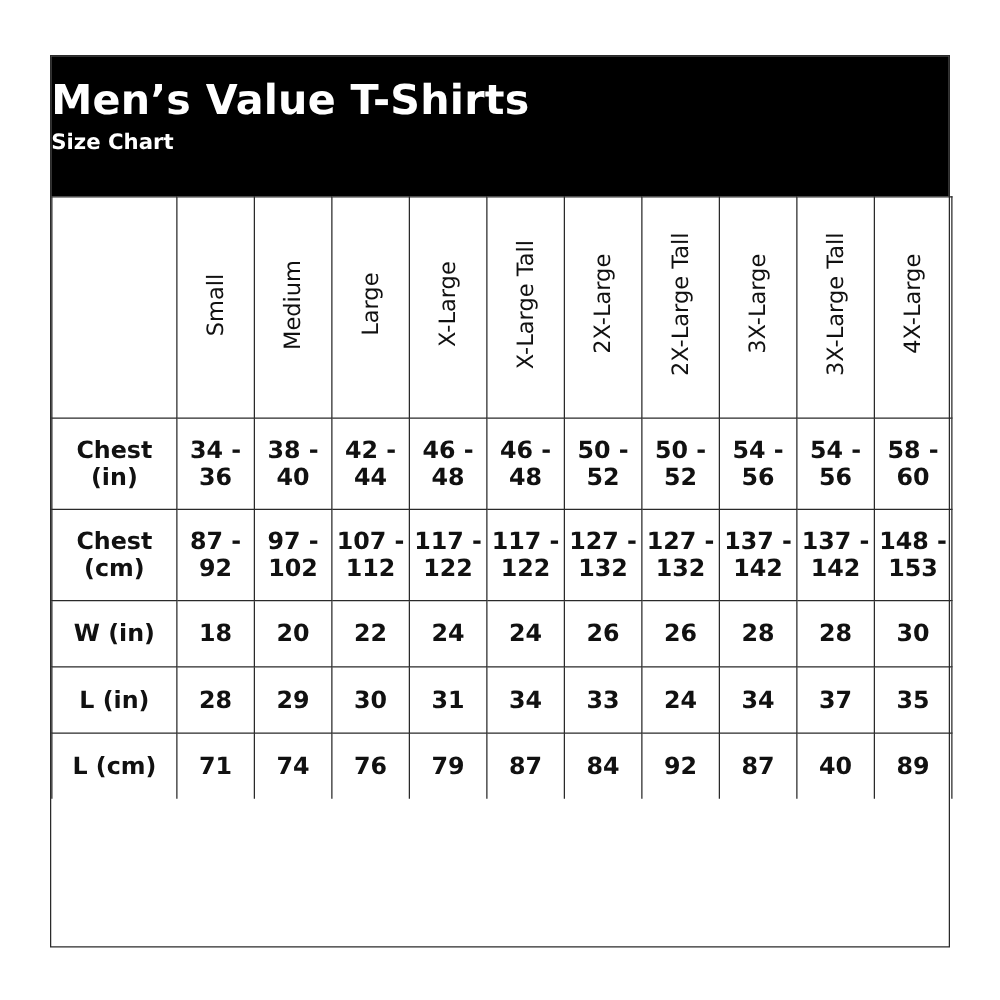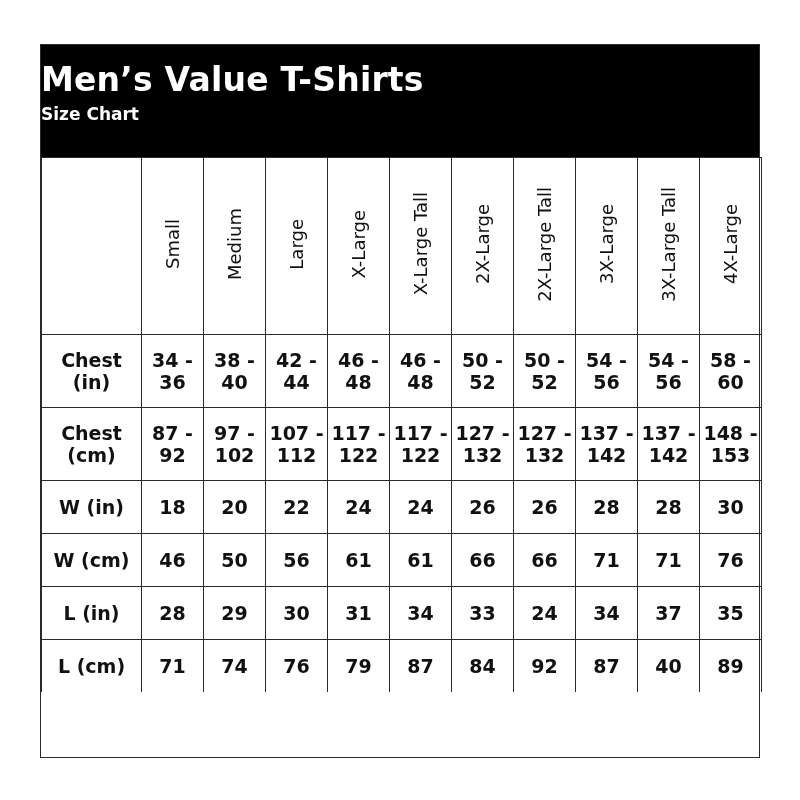--- a/index.html
+++ b/index.html
@@ -176,33 +176,20 @@
           <td class="val">22</td>
           <td class="val">24</td>
           <td class="val">24</td>
           <td class="val">26</td>
           <td class="val">26</td>
           <td class="val">28</td>
           <td class="val">28</td>
           <td class="val last">30</td>
         </tr>
         <tr class="short">
-          <td class="rowlabel">W (cm)</td>
-          <td class="val">46</td>
-          <td class="val">50</td>
-          <td class="val">56</td>
-          <td class="val">61</td>
-          <td class="val">61</td>
-          <td class="val">66</td>
-          <td class="val">66</td>
-          <td class="val">71</td>
-          <td class="val">71</td>
-          <td class="val last">76</td>
-        </tr>
-        <tr class="short">
           <td class="rowlabel">L (in)</td>
           <td class="val">28</td>
           <td class="val">29</td>
           <td class="val">30</td>
           <td class="val">31</td>
           <td class="val">34</td>
           <td class="val">33</td>
           <td class="val">24</td>
           <td class="val">34</td>
           <td class="val">37</td>

